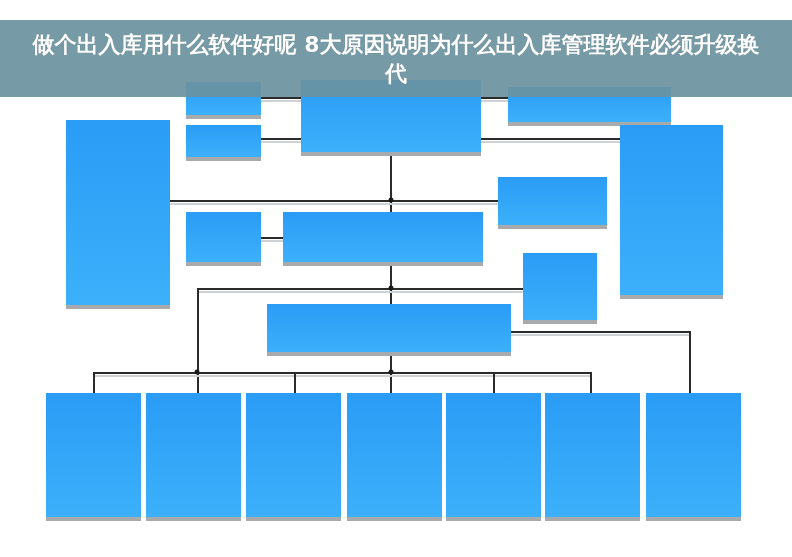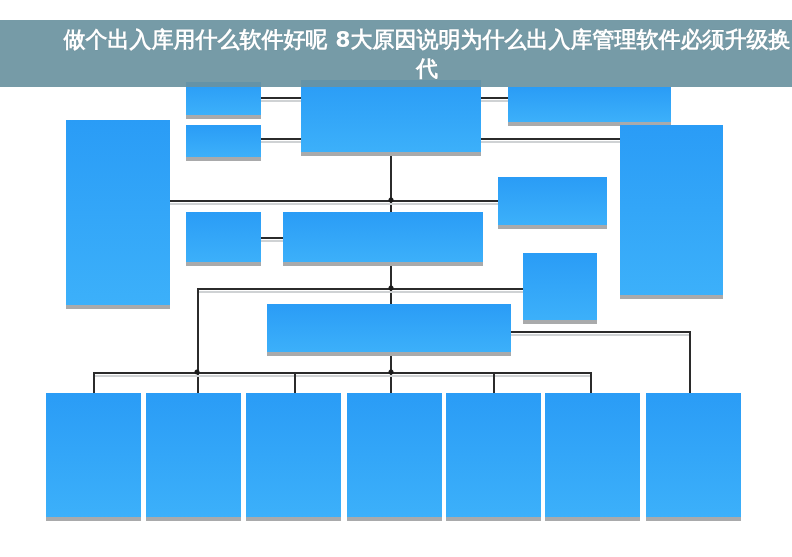--- a/index.html
+++ b/index.html
@@ -18,23 +18,23 @@
     position: absolute;
     background: #2b2b2b;
   }
   .hline { height: 1.5px; box-shadow: 0 3px 0 #cfd2d4; }
   .vline { width: 1.5px; }
   .node {
     position: absolute; width: 5px; height: 5px; border-radius: 50%;
     background: #1a1a1a; transform: translate(-50%, -50%);
   }
   .banner {
-    position: absolute; left: 0; top: 20px; width: 792px; height: 67px;
+    position: absolute; left: 0; top: 20px; width: 792px; height: 77px;
     background: rgba(106, 146, 160, 0.92);
-    display: flex; align-items: center; justify-content: flex-end;
+    display: flex; align-items: center; justify-content: center;
     text-align: center;
     z-index: 5;
   }
   .banner-title {
     color: #ffffff; font-weight: bold; font-size: 22px; line-height: 29px;
     width: 730px;
     font-family: "DejaVu Sans", sans-serif;
     text-shadow: 0 0 1px rgba(0,0,0,0.2);
   }
 </style>

